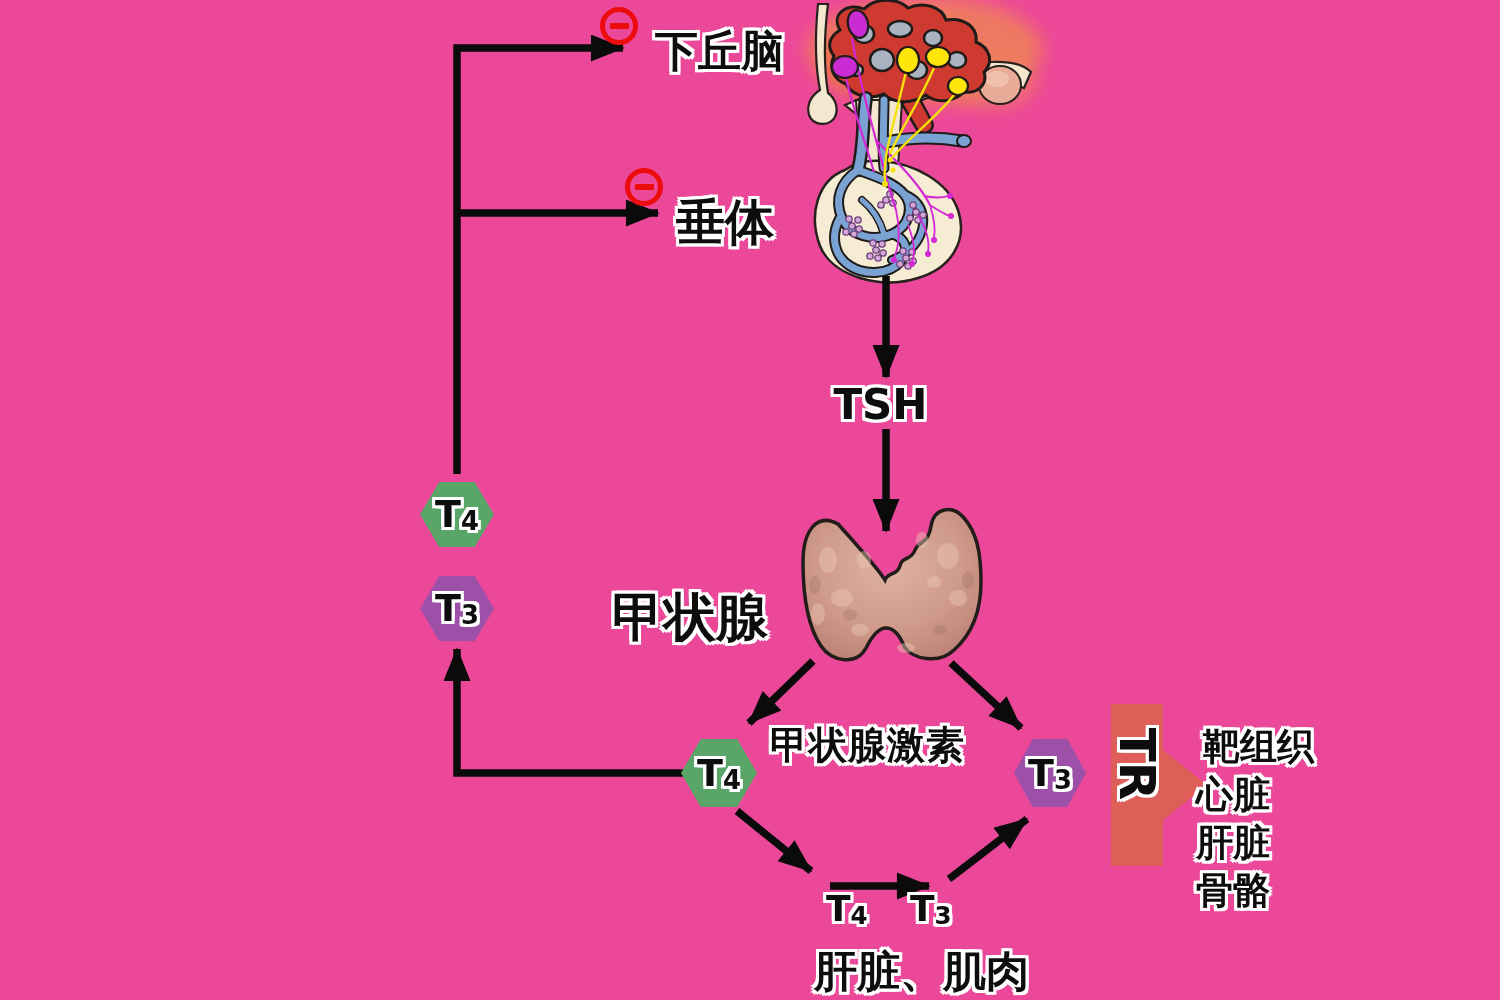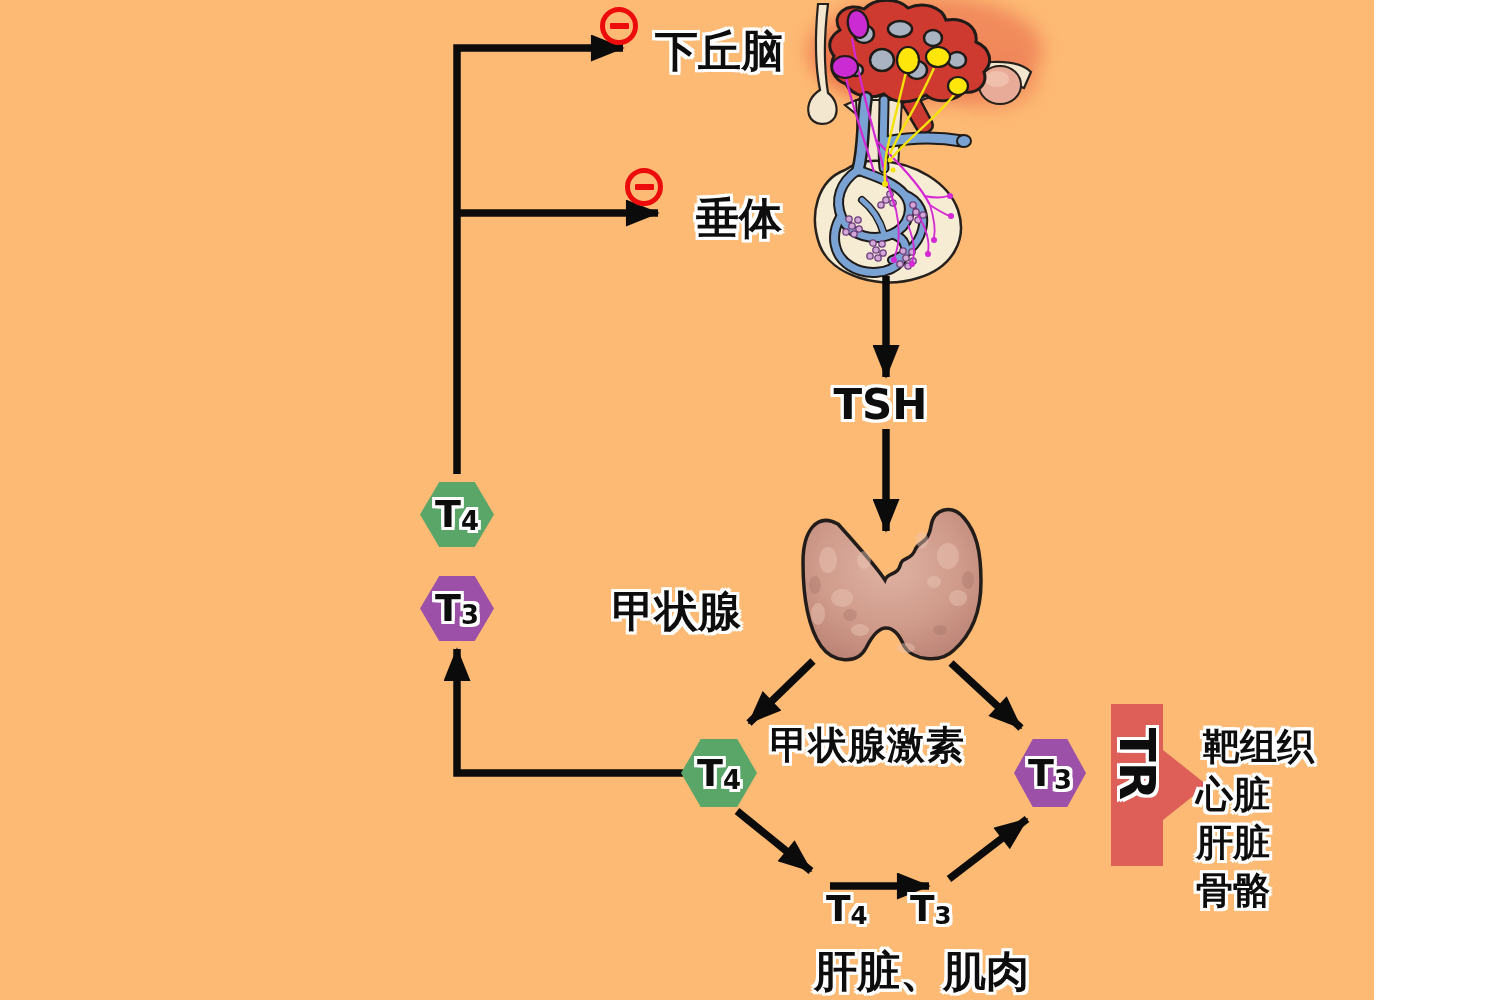--- a/index.html
+++ b/index.html
@@ -1,18 +1,18 @@
 <!DOCTYPE html>
 <html><head>
 <meta charset="utf-8">
 <style>
   html,body{margin:0;padding:0;}
   body{width:1500px;height:1000px;overflow:hidden;
        font-family:"DejaVu Sans","Liberation Sans",sans-serif;}
-  #stage{position:relative;width:1374px;height:1000px;background:#fdba74;}
+  #stage{position:relative;width:1500px;height:1000px;background:#ec4899;}
   #gfx{position:absolute;left:0;top:0;width:1500px;height:1000px;}
 
   .lbl{position:absolute;font-weight:bold;color:#0d0d0d;white-space:nowrap;
        text-shadow:-3px -3px 0 #fff,3px -3px 0 #fff,-3px 3px 0 #fff,3px 3px 0 #fff,
                    -3px 0 0 #fff,3px 0 0 #fff,0 -3px 0 #fff,0 3px 0 #fff;}
   .sub{font-size:0.68em;vertical-align:-0.12em;}
 
   .minus-circle{position:absolute;width:38px;height:38px;border:5px solid #ed0c0c;
        border-radius:50%;box-sizing:border-box;display:flex;align-items:center;justify-content:center;}
   .minus-bar{width:19px;height:6px;background:#ed0c0c;border-radius:1px;}
@@ -228,23 +228,23 @@
   </svg>
 
   <div class="minus-circle" style="left:600px;top:7px;">
     <div class="minus-bar"></div>
   </div>
   <div class="minus-circle" style="left:625px;top:168px;">
     <div class="minus-bar"></div>
   </div>
 
   <div class="lbl" style="left:655px;top:23px;font-size:43px;">下丘脑</div>
-  <div class="lbl" style="left:676px;top:190px;font-size:43px;margin-left:20px;">垂体</div>
+  <div class="lbl" style="left:676px;top:190px;font-size:49px;">垂体</div>
   <div class="lbl" style="left:828px;top:380px;width:105px;text-align:center;font-size:42px;">TSH</div>
-  <div class="lbl" style="left:612px;top:583px;font-size:43px;">甲状腺</div>
+  <div class="lbl" style="left:612px;top:583px;font-size:52px;">甲状腺</div>
   <div class="lbl" style="left:770px;top:720px;font-size:38px;letter-spacing:1px;">甲状腺激素</div>
   <div class="lbl" style="left:814px;top:943px;font-size:43px;">肝脏、肌肉</div>
 
   <div class="hex hex-green" style="left:420px;top:482px;width:74px;height:65px;">
     <span class="lbl"><span>T</span><span class="sub">4</span></span>
   </div>
   <div class="hex hex-purple" style="left:420px;top:576px;width:74px;height:65px;">
     <span class="lbl"><span>T</span><span class="sub">3</span></span>
   </div>
   <div class="hex hex-green" style="left:681px;top:739px;width:76px;height:68px;">

